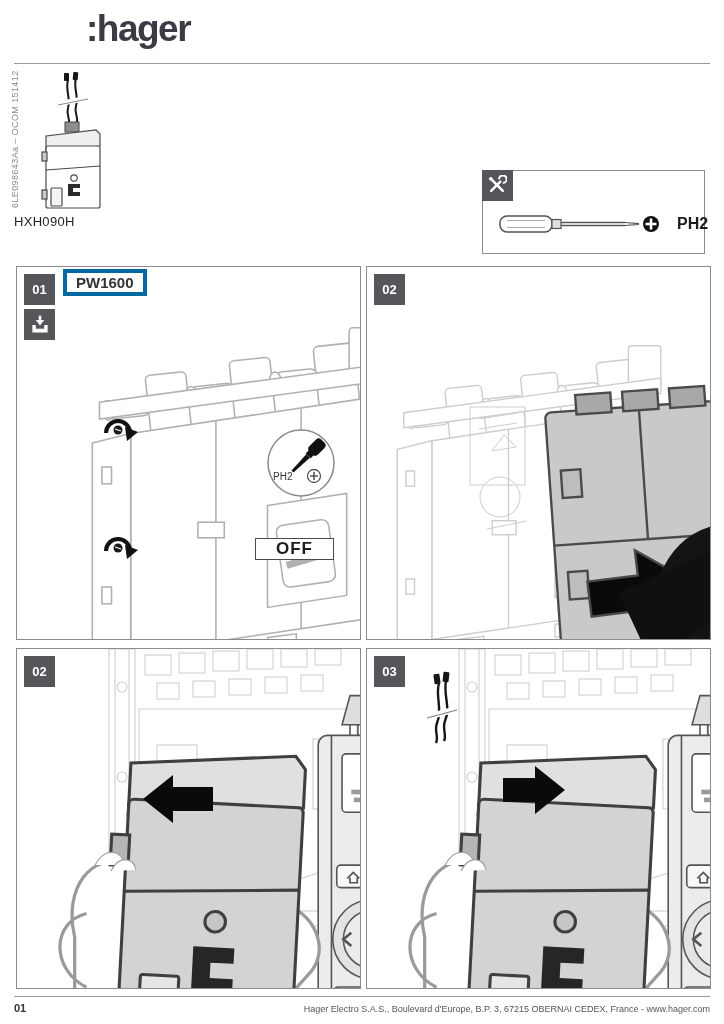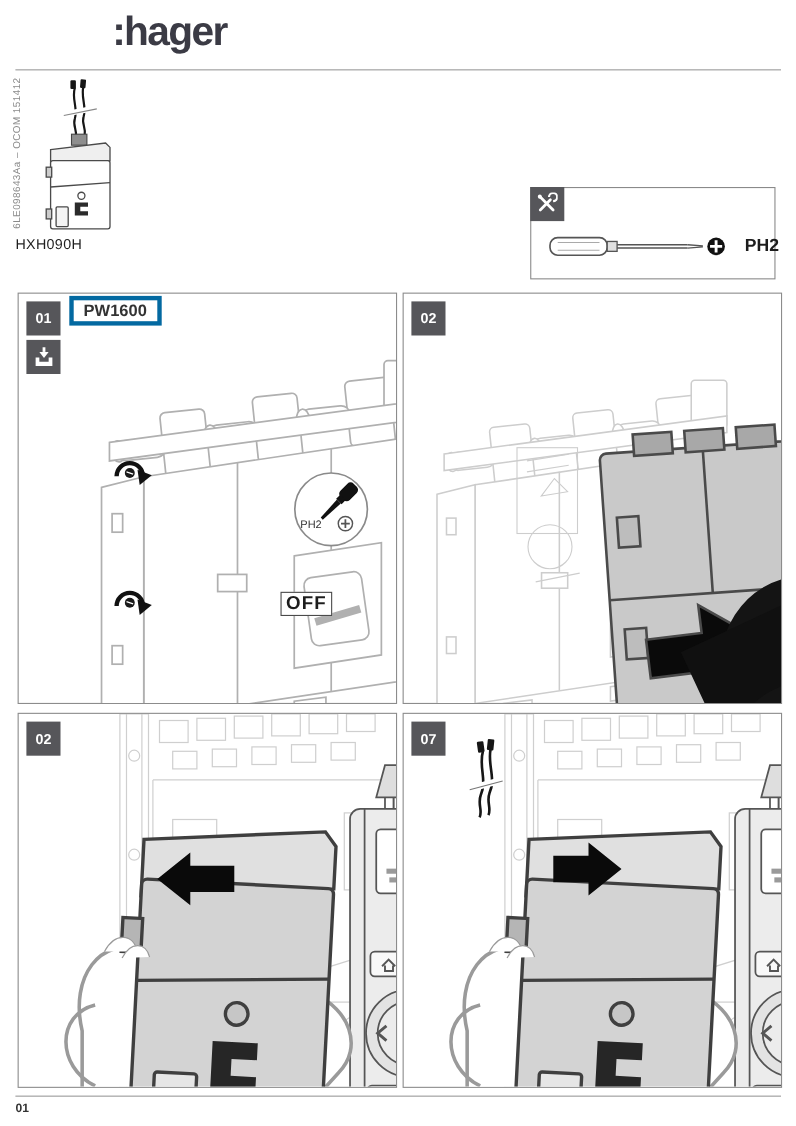--- a/index.html
+++ b/index.html
@@ -1,18 +1,18 @@
 <!DOCTYPE html>
 <html><head>
 <meta charset="utf-8">
 <style>
   html,body{margin:0;padding:0;background:#e9e9e9;}
   .page{position:relative;width:724px;height:1024px;background:#fff;overflow:hidden;
         font-family:"Liberation Sans",sans-serif;color:#222;}
-  .logo{position:absolute;left:102px;top:8px;font-size:37px;font-weight:bold;
+  .logo{position:absolute;left:86px;top:8px;font-size:37px;font-weight:bold;
         letter-spacing:-1.5px;color:#3b3b45;}
   .rule{position:absolute;left:14px;right:14px;height:1px;background:#9a9a9a;}
   .rule.top{top:63px;}
   .rule.bottom{top:996px;}
   .docref{position:absolute;left:10px;top:208px;transform-origin:0 0;transform:rotate(-90deg);
           font-size:9px;color:#8a8a8a;letter-spacing:.4px;white-space:nowrap;}
   .product-fig{position:absolute;left:34px;top:72px;}
   .product-code{position:absolute;left:14px;top:214px;font-size:13px;font-weight:normal;color:#1f1f1f;letter-spacing:.3px;}
   .toolbox{position:absolute;left:482px;top:170px;width:221px;height:82px;border:1.5px solid #8a8a8a;background:#fff;}
   .toolbox .badge{left:-1.5px;top:-1.5px;}
@@ -24,21 +24,21 @@
   .panel svg.art{position:absolute;left:0;top:0;}
   .p1{left:16px;top:266px;width:343px;height:372px;}
   .p2{left:366px;top:266px;width:343px;height:372px;}
   .p3{left:16px;top:648px;width:343px;height:339px;}
   .p4{left:366px;top:648px;width:343px;height:339px;}
   .badge.n{left:7px;top:7px;}
   .badge.icon2{left:7px;top:42px;}
   .devlabel{position:absolute;left:46px;top:2px;border:4px solid #0369a1;background:#fff;
             padding:1px 9px;font-size:15px;font-weight:bold;color:#333;z-index:3;}
   .offlabel{position:absolute;left:238px;top:271px;border:1.5px solid #4a4a4a;background:#fff;
-            padding:0 4px;font-size:17px;font-weight:bold;letter-spacing:1px;color:#1d1d1d;z-index:3;}
+            padding:0 20px;font-size:17px;font-weight:bold;letter-spacing:1px;color:#1d1d1d;z-index:3;}
   .footer-page{position:absolute;left:14px;top:1002px;font-size:11px;font-weight:bold;color:#333;}
   .footer-addr{position:absolute;right:14px;top:1004px;font-size:9px;color:#555;}
   .hidden-defs{position:absolute;width:0;height:0;overflow:hidden;}
 </style>
 </head>
 <body>
 
 <svg class="hidden-defs" aria-hidden="true">
   <defs>
     <symbol id="sym-breaker" viewBox="0 0 260 310" overflow="visible">
@@ -324,21 +324,21 @@
       <use href="#sym-module" transform="translate(28,86) rotate(3 40 60)" stroke="#3f3f3f" stroke-width="1.2"></use>
       <g stroke="#9a9a9a" stroke-width="1.1" fill="#fff">
         <path d="M78,216 C88,198 104,200 108,216"></path>
         <path d="M94,222 C102,206 116,208 119,221"></path>
       </g>
       <path d="M126,150 L156,126 V138 H196 V162 H156 V174 Z" fill="#0a0a0a"></path>
     </svg>
   </div>
 
   <div class="panel p4">
-    <div class="badge n">07</div>
+    <div class="badge n">03</div>
     <svg class="art" width="343" height="339" viewBox="0 0 343 339">
       <use href="#sym-machinery" stroke="#cfcfcf" stroke-width="1.1"></use>
       <use href="#sym-tripunit" transform="translate(184,44)" stroke="#555" stroke-width="1.2"></use>
       <use href="#sym-hand" transform="translate(10,126)" stroke="#9a9a9a" stroke-width="1.1"></use>
       <use href="#sym-module" transform="translate(28,86) rotate(3 40 60)" stroke="#3f3f3f" stroke-width="1.2"></use>
       <g transform="translate(64,30)">
         <g stroke="#161616" fill="none" stroke-width="2.4">
           <path d="M8,4 C4,18 12,30 6,44 C3,52 8,58 5,64"></path>
           <path d="M15,2 C12,16 20,28 14,42 C11,50 16,56 13,62"></path>
         </g>
@@ -352,14 +352,15 @@
       <g stroke="#9a9a9a" stroke-width="1.1" fill="#fff">
         <path d="M78,216 C88,198 104,200 108,216"></path>
         <path d="M94,222 C102,206 116,208 119,221"></path>
       </g>
       <path d="M198,141 L168,117 V129 H136 V153 H168 V165 Z" fill="#0a0a0a"></path>
     </svg>
   </div>
 
   <div class="rule bottom"></div>
   <div class="footer-page">01</div>
+  <div class="footer-addr">Hager Electro S.A.S., Boulevard d'Europe, B.P. 3, 67215 OBERNAI CEDEX, France - www.hager.com</div>
 
 </div>
 
 </body></html>

